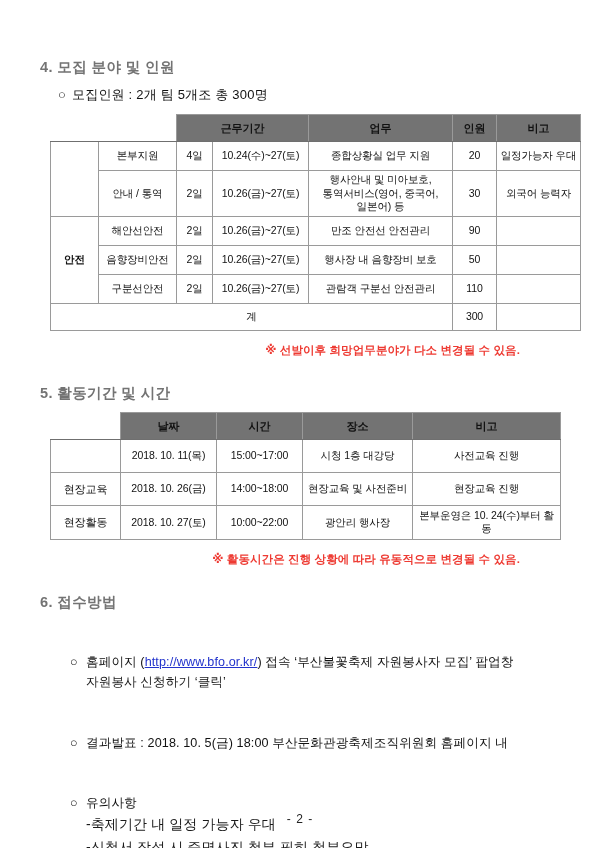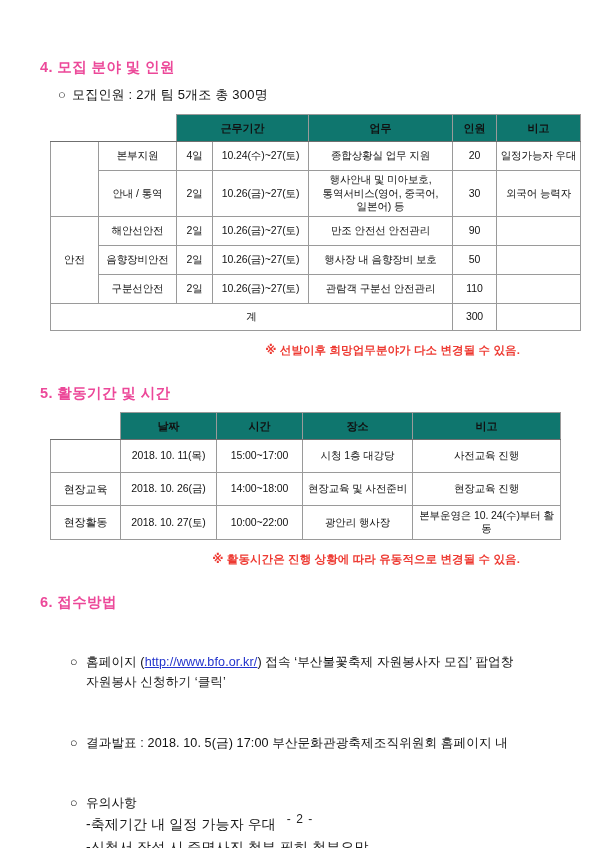--- a/index.html
+++ b/index.html
@@ -21,21 +21,21 @@
     height: 848px;
     box-sizing: border-box;
     padding: 58px 40px 0 40px;
   }
 
   
   .section-heading {
     font-size: 14.5px;
     font-weight: bold;
     letter-spacing: 0.4px;
-    color: #ec4899;
+    color: #737373;
     margin: 0 0 9px 0;
     white-space: pre;
   }
   .bullet-line {
     font-size: 13px;
     letter-spacing: 0.2px;
     color: #111;
     margin: 0 0 10px 0;
     padding-left: 18px;
     white-space: pre;
@@ -57,34 +57,34 @@
     font-size: 10.5px;
     font-weight: normal;
     text-align: center;
     vertical-align: middle;
     padding: 3px 2px;
     color: #111;
     line-height: 1.28;
     letter-spacing: -0.1px;
   }
   table.doc-table thead th {
-    background: #0f766e;
+    background: #737373;
     font-weight: bold;
     font-size: 11px;
     height: 20px;
     border-bottom: 1.6px solid #6f6f6f;
   }
   table.doc-table thead th.blank-head {
     background: #ffffff;
     border-left-color: #ffffff;
     border-top-color: #ffffff;
   }
   .t1 td { height: 22px; }
   .t1 td.two-line { line-height: 1.3; padding: 2px 10px; }
-  .t1 td.group { font-size: 10.5px; }
+  .t1 td.group { font-size: 10.5px; font-weight: bold; }
   .t1 tr.total-row td { height: 20px; }
   .t2 td { height: 26px; font-size: 11px; }
   .t2 td.rowlabel { font-size: 11px; }
 
   
   .note-red {
     color: #ee3b33;
     font-size: 11.5px;
     font-weight: bold;
     text-align: right;
@@ -280,21 +280,21 @@
   <div>
     <div class="section-heading">6. 접수방법</div>
 
     <div class="list-block">
 
       <div class="li-row"><span class="marker">○</span><span>홈페이지 (</span><a class="link" href="#">http://www.bfo.or.kr/</a><span>) 접속 ‘부산불꽃축제 자원봉사자 모집’ 팝업창</span></div>
 
       <div class="li-cont">자원봉사 신청하기 ‘클릭’</div>
 
 
-      <div class="li-row"><span class="marker">○</span><span>결과발표 : 2018. 10. 5(금) 17:00 부산문화관광축제조직위원회 홈페이지 내</span></div>
+      <div class="li-row"><span class="marker">○</span><span>결과발표 : 2018. 10. 5(금) 18:00 부산문화관광축제조직위원회 홈페이지 내</span></div>
 
       <div class="li-row"><span class="marker">○</span><span>유의사항</span></div>
 
       <div class="li-dash"><span class="marker">-</span><span>축제기간 내 일정 가능자 우대</span></div>
 
       <div class="li-dash"><span class="marker">-</span><span>신청서 작성 시 증명사진 첨부 필히 첨부요망</span></div>
 
     </div>
   </div>
 

